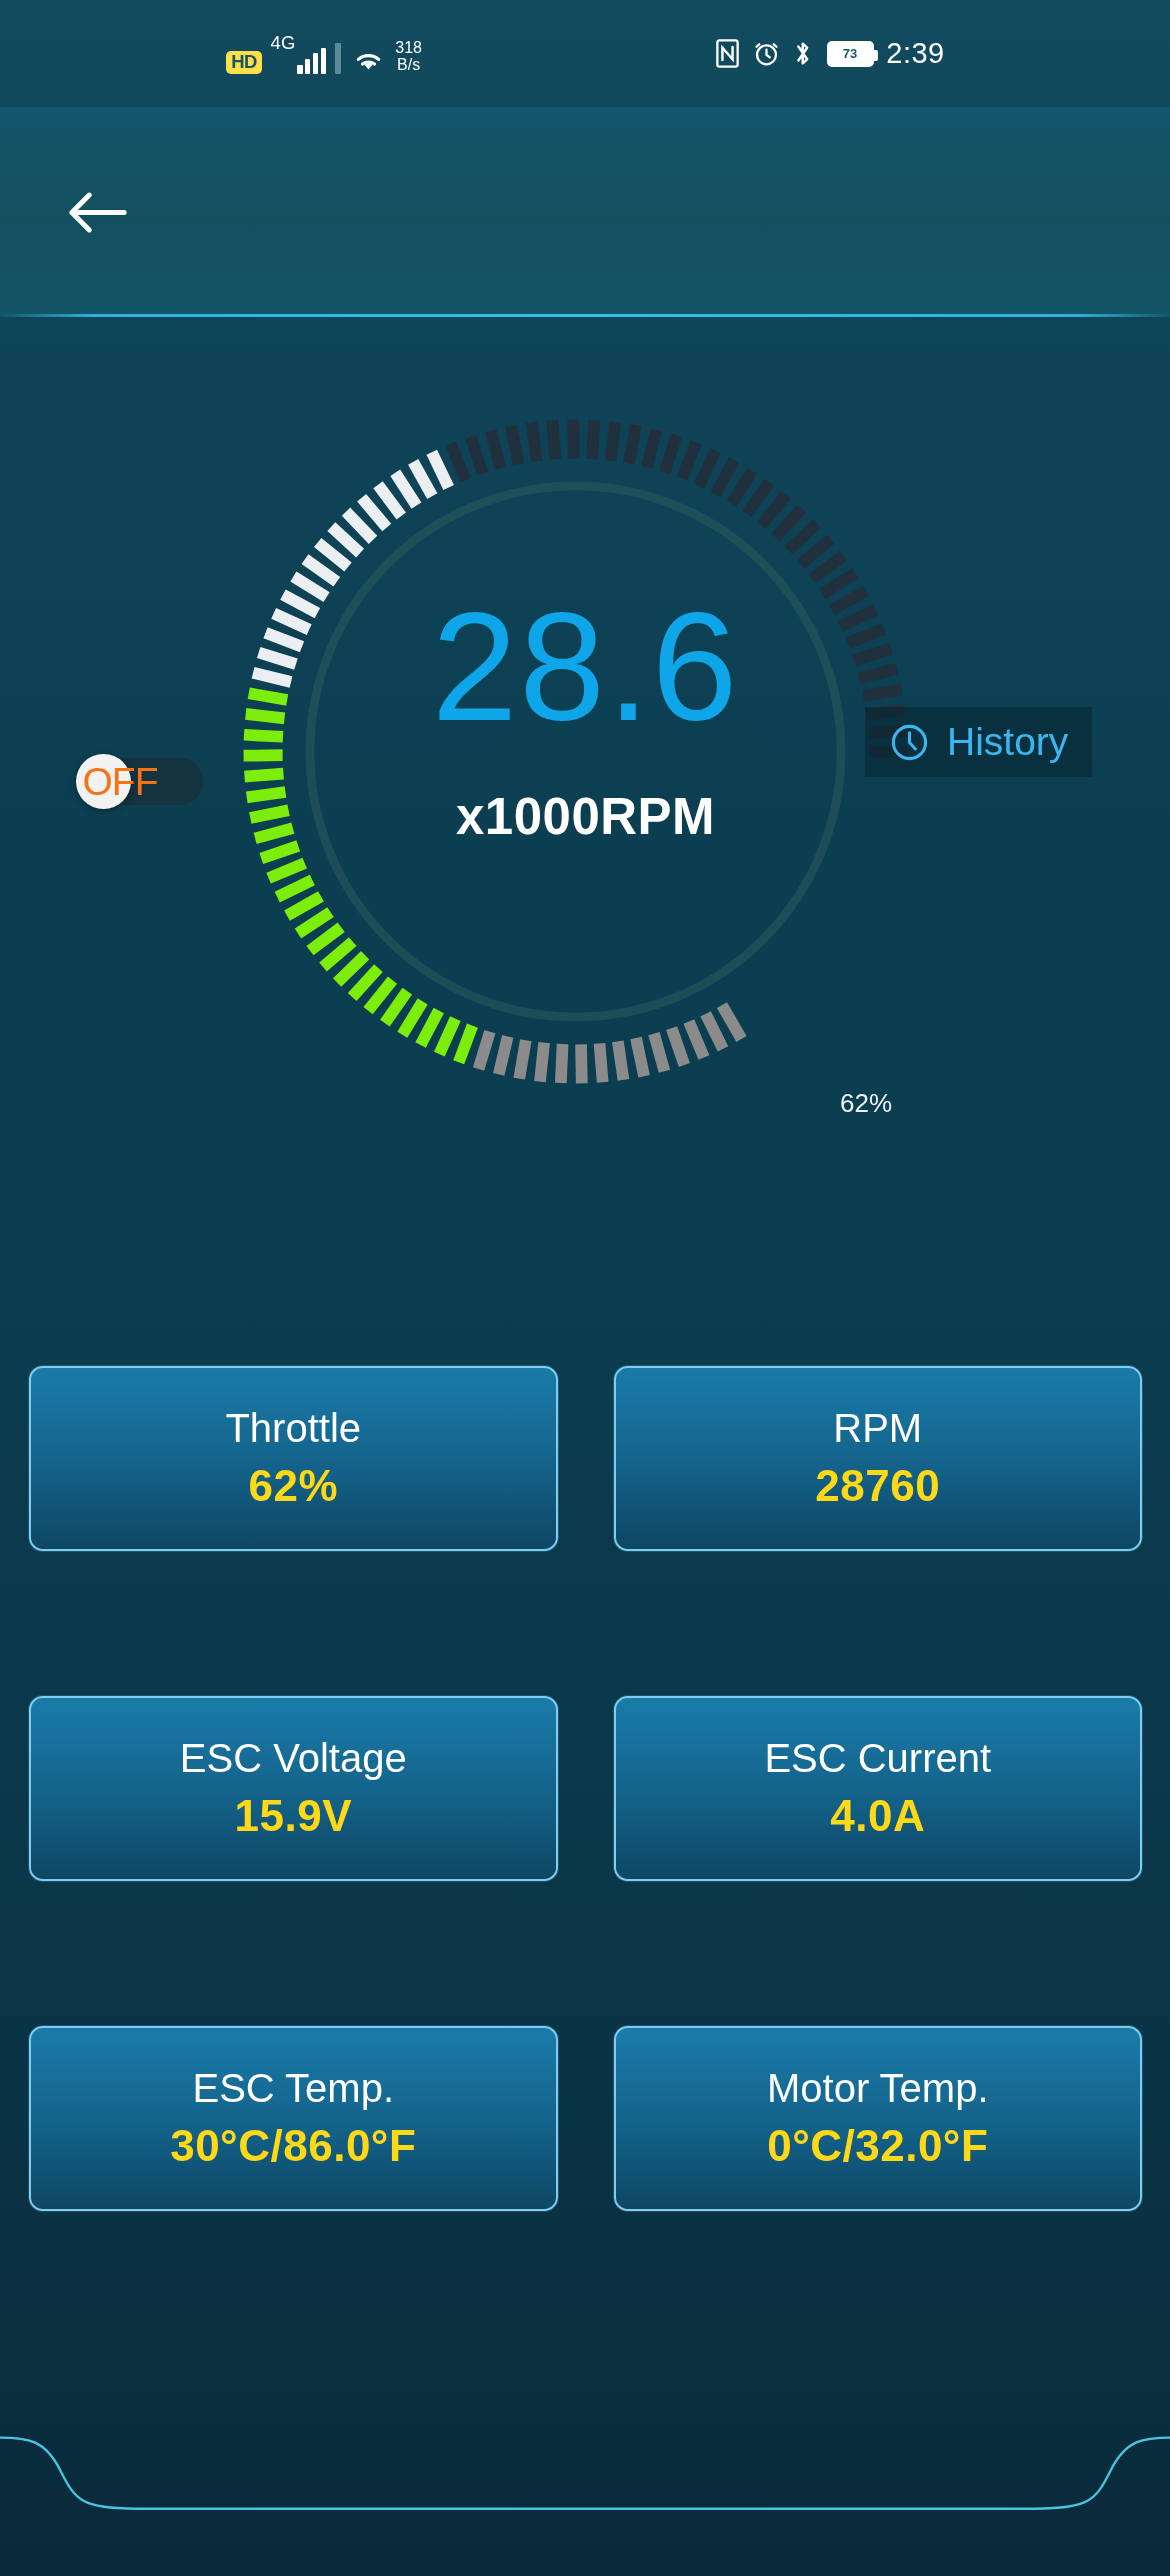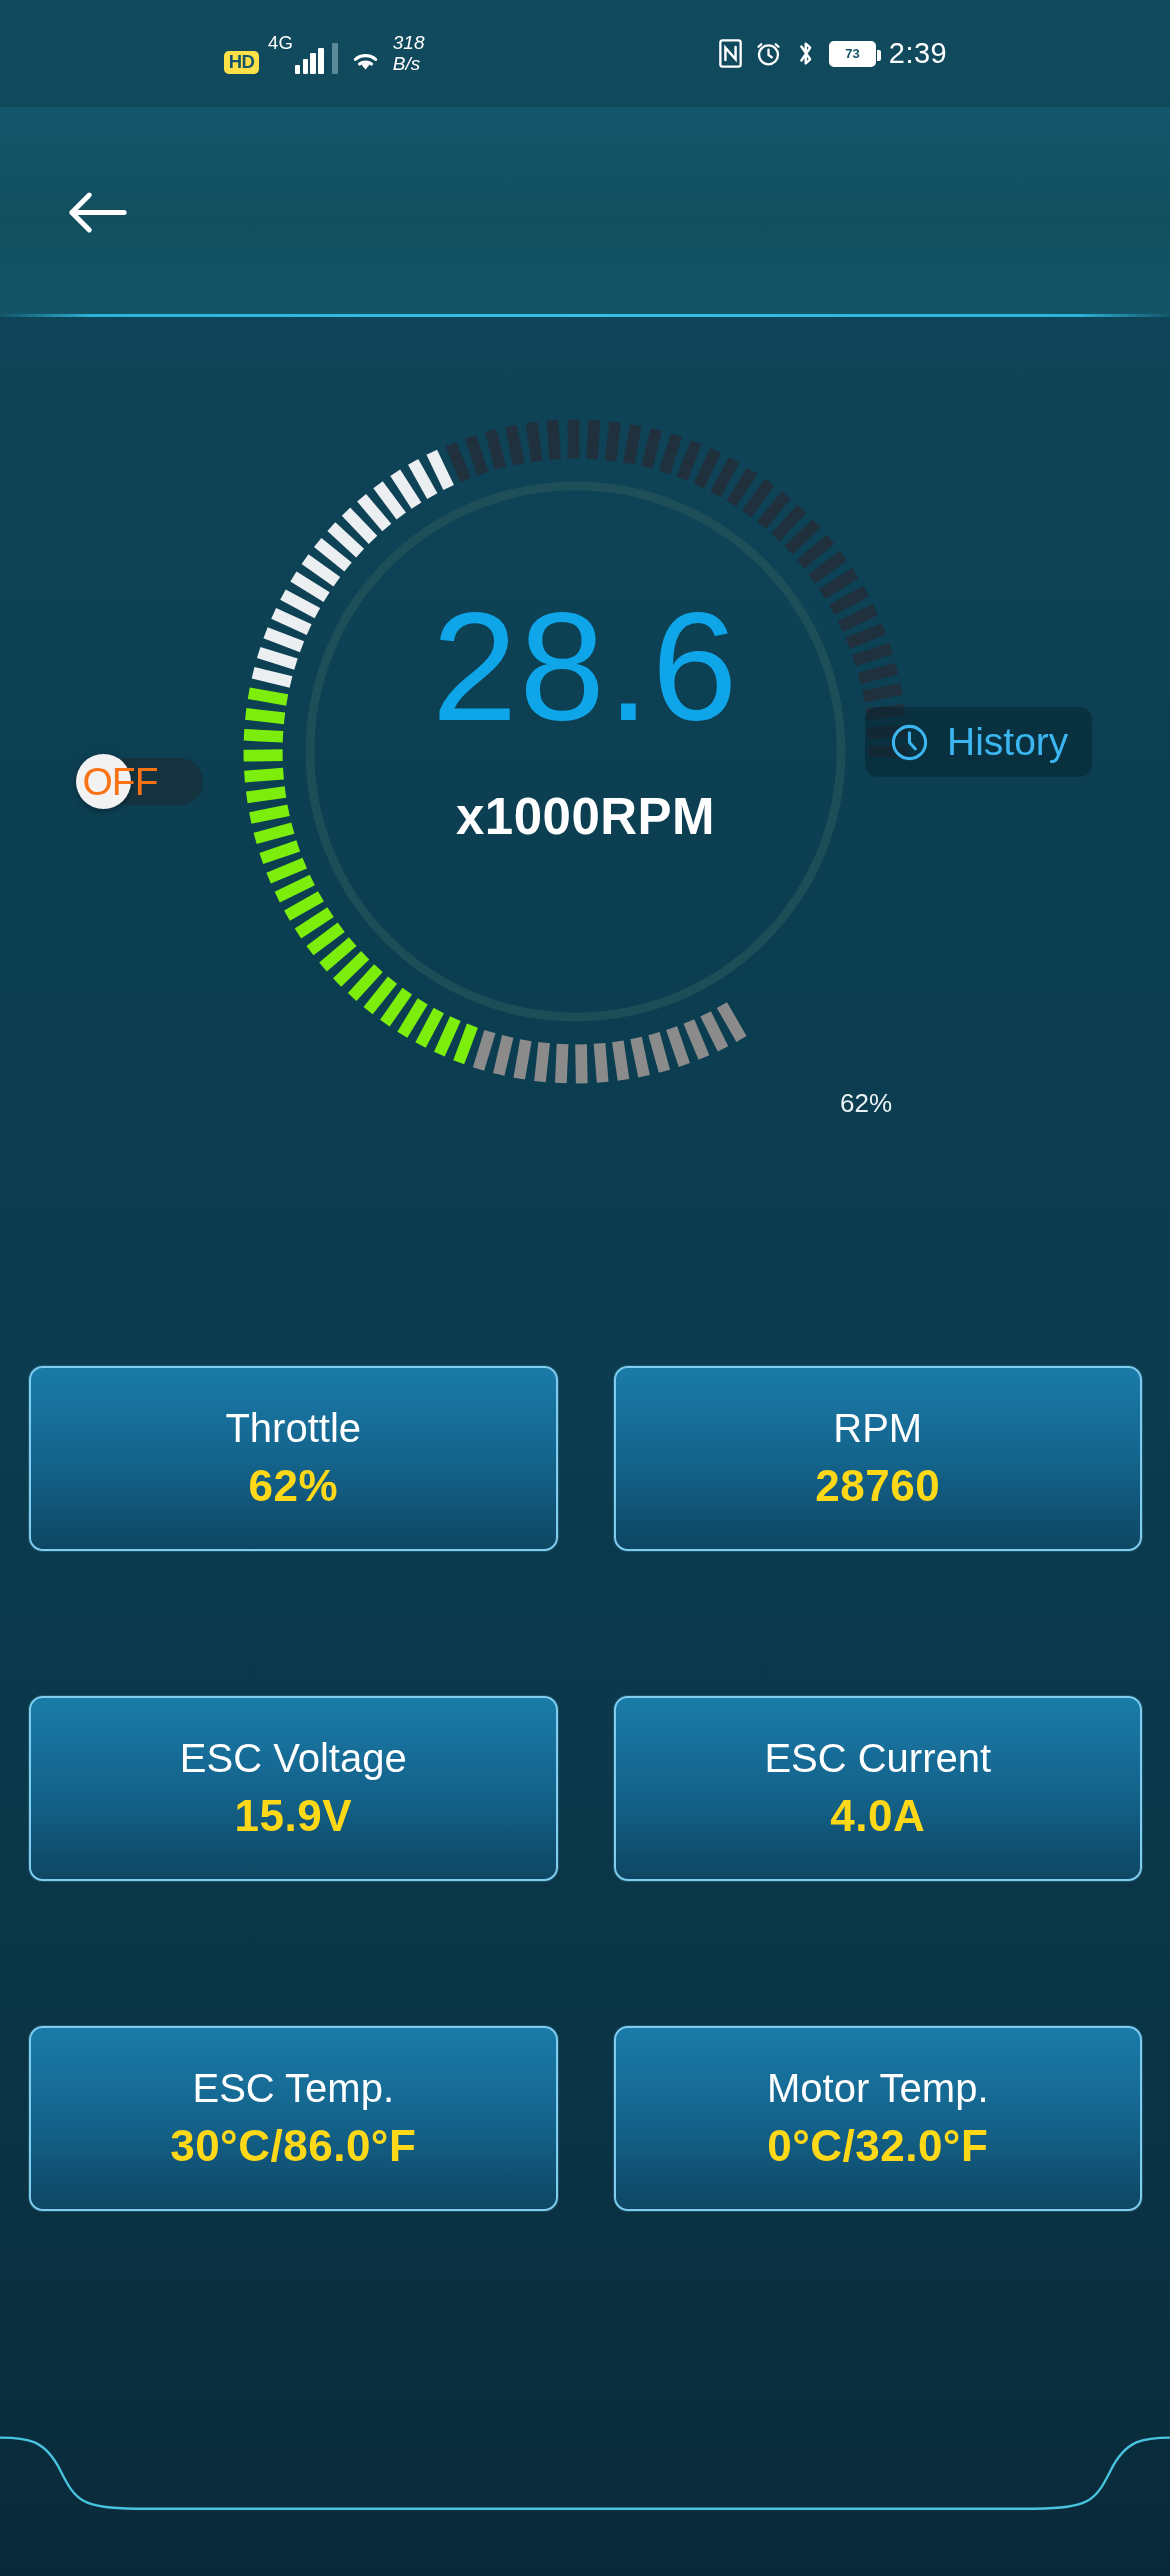--- a/index.html
+++ b/index.html
@@ -22,21 +22,21 @@
     background:#fde047; color:#14556b; font-size:18.5px; font-weight:bold;
     border-radius:4.9px; padding:1px 4.9px 2px; line-height:1.05; letter-spacing:-0.5px;
   }
   .net-type{ font-size:18.5px; line-height:1; margin-bottom:21.5px; margin-right:-6.8px; }
   .bars{ display:flex; align-items:flex-end; gap:2.4px; height:31px; }
   .bars i{ display:block; width:5.4px; background:#fff; border-radius:1px; }
   .bars i:nth-child(1){ height:8.8px; } .bars i:nth-child(2){ height:14.6px; }
   .bars i:nth-child(3){ height:20.5px; } .bars i:nth-child(4){ height:26px; }
   .bars.dim i{ background:#5d8a99; }
   .bars.single i{ height:31px; width:5.9px; }
-  .net-speed{ font-size:19px; line-height:1.06; text-align:left;font-style:italic; }
+  .net-speed{ font-size:16px; line-height:1.06; text-align:center; }
   .clock-txt{ font-size:29px; letter-spacing:0.5px; }
   .battery{
     width:47px; height:26px; border:2.4px solid #fff; border-radius:4.9px;
     display:flex; align-items:center; justify-content:center; position:relative;
   }
   .battery::after{
     content:""; position:absolute; right:-6.8px; top:7.8px; width:3.9px; height:10.7px;
     background:#fff; border-radius:0 2px 2px 0;
   }
   .battery span{ font-size:13px; font-weight:bold; color:#14556b; background:#fff;
@@ -87,21 +87,21 @@
     background:#f2f2f2; box-shadow:0 2px 5.9px rgba(0,0,0,.35);
   }
   .toggle-label{
     position:absolute; left:0; top:0; width:88px; height:55px;
     display:flex; align-items:center; justify-content:center;
     font-size:39px; color:#f97316; letter-spacing:-1px;
   }
 
   
   .pill{
-    position:absolute; height:70px; border-radius:13px;
+    position:absolute; height:70px; border-radius:1px;
     background:rgba(7,36,48,.55);
     display:flex; align-items:center; gap:15.6px; padding:0 23.4px;
     color:#3bb6f0;
   }
   .pill span.lbl{ font-size:39px; color:#3bb6f0; }
   .pill-history{ left:865px; top:390px; }
   .pill-speed{   left:65px;  top:1057px; }
   .pill-setting{ left:865px; top:1057px; }
 
   

